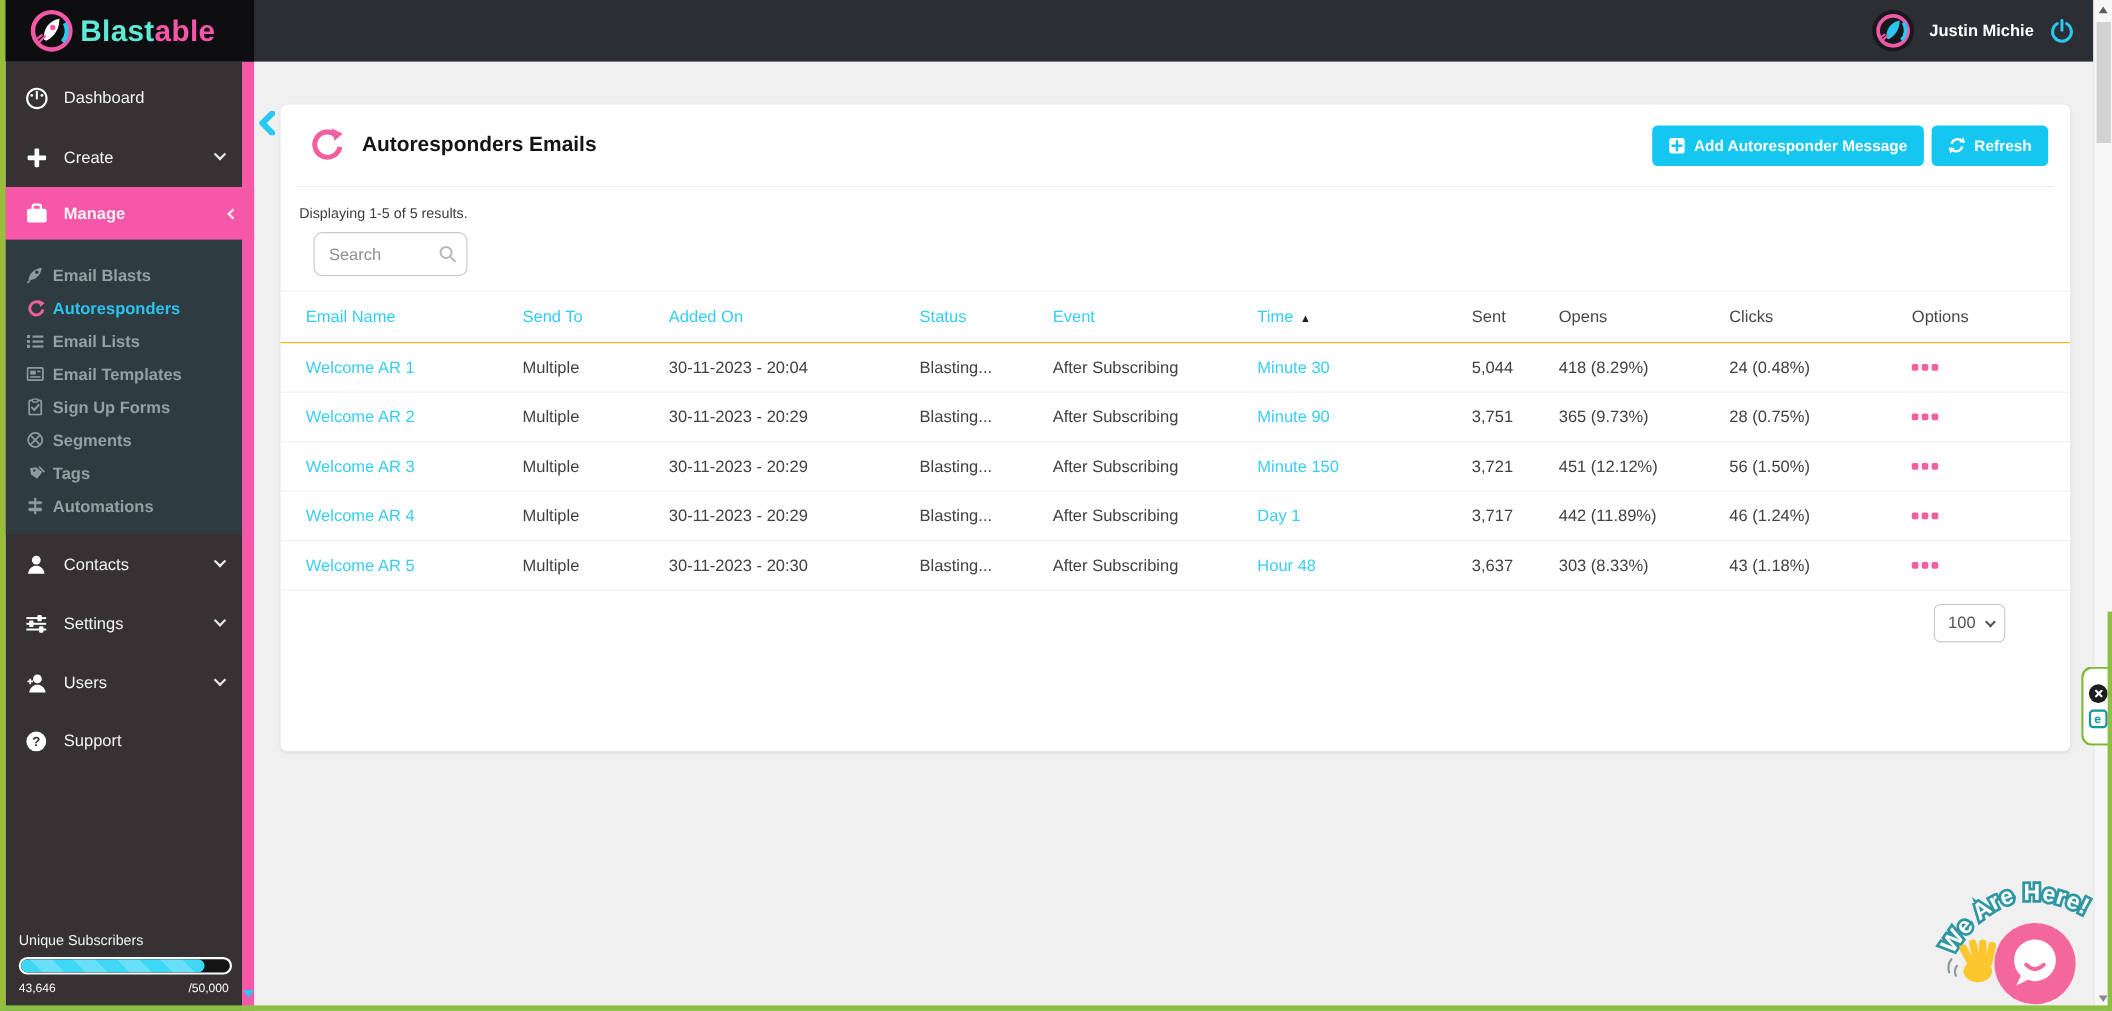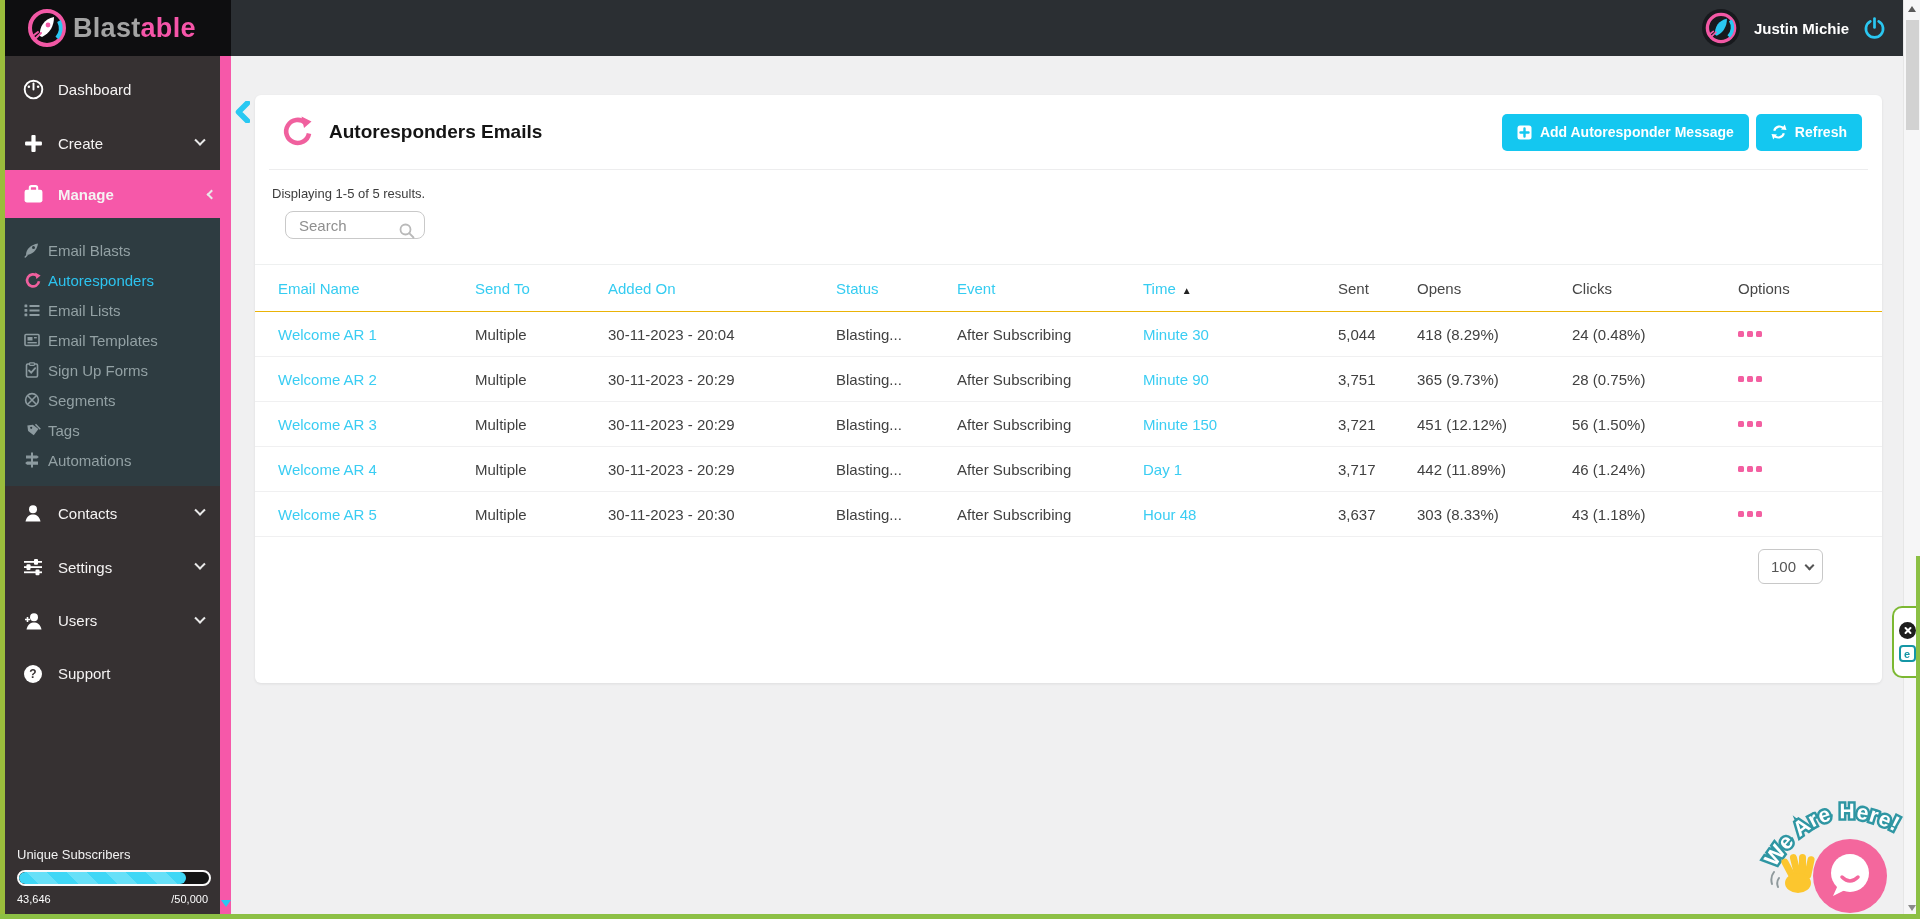--- a/index.html
+++ b/index.html
@@ -8,21 +8,21 @@
 
   
   .green-left  { position:absolute; left:0; top:0; width:5px; height:919px; background:#9abd3c; z-index:100; }
   .green-bottom{ position:absolute; left:0; bottom:0; width:1920px; height:5px; background:#8cc045; z-index:100; }
   .green-right { position:absolute; right:0; top:556px; bottom:0; width:4px; background:#8cc045; z-index:101; }
 
   
   .topbar { position:absolute; left:0; top:0; width:1920px; height:56px; background:#2b2f33; z-index:20; }
   .logo-block { position:absolute; left:0; top:0; width:231px; height:56px; background:#0e0e10; display:flex; align-items:center; padding-left:27px; cursor:pointer; }
   .wordmark { font-size:27px; font-weight:bold; letter-spacing:.3px; margin-left:6px; }
-  .wordmark .b1 { color:#a3a3a3; }
+  .wordmark .b1 { color:#5eead4; }
   .wordmark .b2 { color:#f655a9; }
   .topbar-right { position:absolute; right:34px; top:0; height:56px; display:flex; align-items:center; gap:14px; }
   .avatar { width:38px; height:38px; border-radius:50%; background:#17191d; display:flex; align-items:center; justify-content:center; overflow:hidden; cursor:pointer; }
   .user-name { color:#fff; font-size:15px; font-weight:bold; }
   .power-btn { cursor:pointer; display:flex; }
 
   
   .sidebar { position:absolute; left:5px; top:56px; width:215px; height:863px; background:#363132; z-index:10; }
   .pink-strip { position:absolute; left:220px; top:56px; width:11px; height:863px; background:#f658a9; z-index:9; }
   .nav-item { display:flex; align-items:center; padding-left:17px; padding-right:16px; cursor:pointer; color:#f5f3f3; }
@@ -31,42 +31,42 @@
   .nav-item .spacer { flex:1; }
   .h54 { height:54px; } .h48 { height:48px; } .h53 { height:53px; }
   .nav-item.active { background:#f658a9; width:226px; }
   .nav-item.active .nlabel { font-weight:bold; }
   .chev { display:inline-block; width:8px; height:8px; border-right:2px solid #e9e9e9; border-bottom:2px solid #e9e9e9; }
   .chev.down { transform:rotate(45deg) translate(-2px,-2px); }
   .chev.left { transform:rotate(135deg); width:7px; height:7px; }
   .submenu { background:#2e3c41; height:268px; padding-top:17px; }
   .sub-item { height:30px; display:flex; align-items:center; padding-left:17px; cursor:pointer; color:#93a1a4; font-size:15px; }
   .sub-item .sicon { width:20px; display:flex; justify-content:center; }
-  .sub-item .slabel { margin-left:6px; }
+  .sub-item .slabel { margin-left:6px;font-weight:bold; }
   .sub-item.active { color:#2cc3ef; }
   .side-stats { position:absolute; left:0; bottom:14px; width:215px; padding:0 6px; color:#fff; }
   .stats-label { font-size:13px; margin-left:6px; margin-bottom:8px; color:#f2f2f2; }
   .progress-track { margin-left:6px; width:194px; height:16px; background:#141414; border:2px solid #fafafa; border-radius:9px; overflow:hidden; }
   .progress-fill { height:100%; width:88%; border-radius:8px; background:repeating-linear-gradient(45deg,#3fd7f6 0 14px,#67e0f8 14px 28px); }
   .stats-nums { display:flex; justify-content:space-between; margin:7px 6px 0 6px; font-size:11px; color:#fdfdfd; }
   .strip-arrow { position:absolute; left:221px; top:900px; width:0; height:0; border-left:5px solid transparent; border-right:5px solid transparent; border-top:7px solid #2ac7f1; z-index:12; }
 
   
   .content { position:absolute; left:231px; top:56px; width:1673px; height:858px; background:#f0f0f1; }
   .collapse-btn { position:absolute; left:4px; top:45px; cursor:pointer; }
   .card { position:absolute; left:24px; top:39px; width:1627px; height:588px; background:#fff; border-radius:6px; box-shadow:0 1px 3px rgba(0,0,0,.08); }
   .card-header { height:74px; display:flex; align-items:center; padding:0 20px 0 26px; }
   .page-title { font-size:19px; font-weight:bold; color:#141414; margin-left:16px; }
   .hspacer { flex:1; }
   .btn { display:flex; align-items:center; gap:8px; height:37px; padding:0 15px; background:#14c7f0; border:none; border-radius:5px; color:#fff; font-size:14px; font-weight:bold; cursor:pointer; font-family:inherit; }
   .btn + .btn { margin-left:7px; }
   .card-divider { border-top:1px solid #ededee; margin:0 14px; }
   .results { margin:16px 0 0 17px; font-size:13px; color:#3d3d3d; }
   .search-wrap { position:relative; margin:10px 0 0 30px; width:140px; height:40px; }
-  .search-wrap input { width:140px; height:28px; border:1px solid #c9c9c9; border-radius:8px; padding:0 32px 0 13px; font-size:15px; color:#444; font-family:inherit; outline:none; }
+  .search-wrap input { width:140px; height:40px; border:1px solid #c9c9c9; border-radius:8px; padding:0 32px 0 13px; font-size:15px; color:#444; font-family:inherit; outline:none; }
   .search-wrap input::placeholder { color:#8f8f8f; }
   .search-wrap .mag { position:absolute; right:10px; top:12px; }
 
   
   .table { margin-top:13px; }
   .grid-row { display:grid; grid-template-columns:197px 133px 228px 121px 186px 195px 79px 155px 166px 1fr; align-items:center; padding-left:23px; padding-right:18px; }
   .thead { height:48px; border-top:1px solid #eef0f0; border-bottom:1px solid #eab308; }
   .th { font-size:15px; color:#474747; }
   .th.link { color:#35ccf1; cursor:pointer; }
   .sort { color:#222; font-size:10px; margin-left:6px; }

